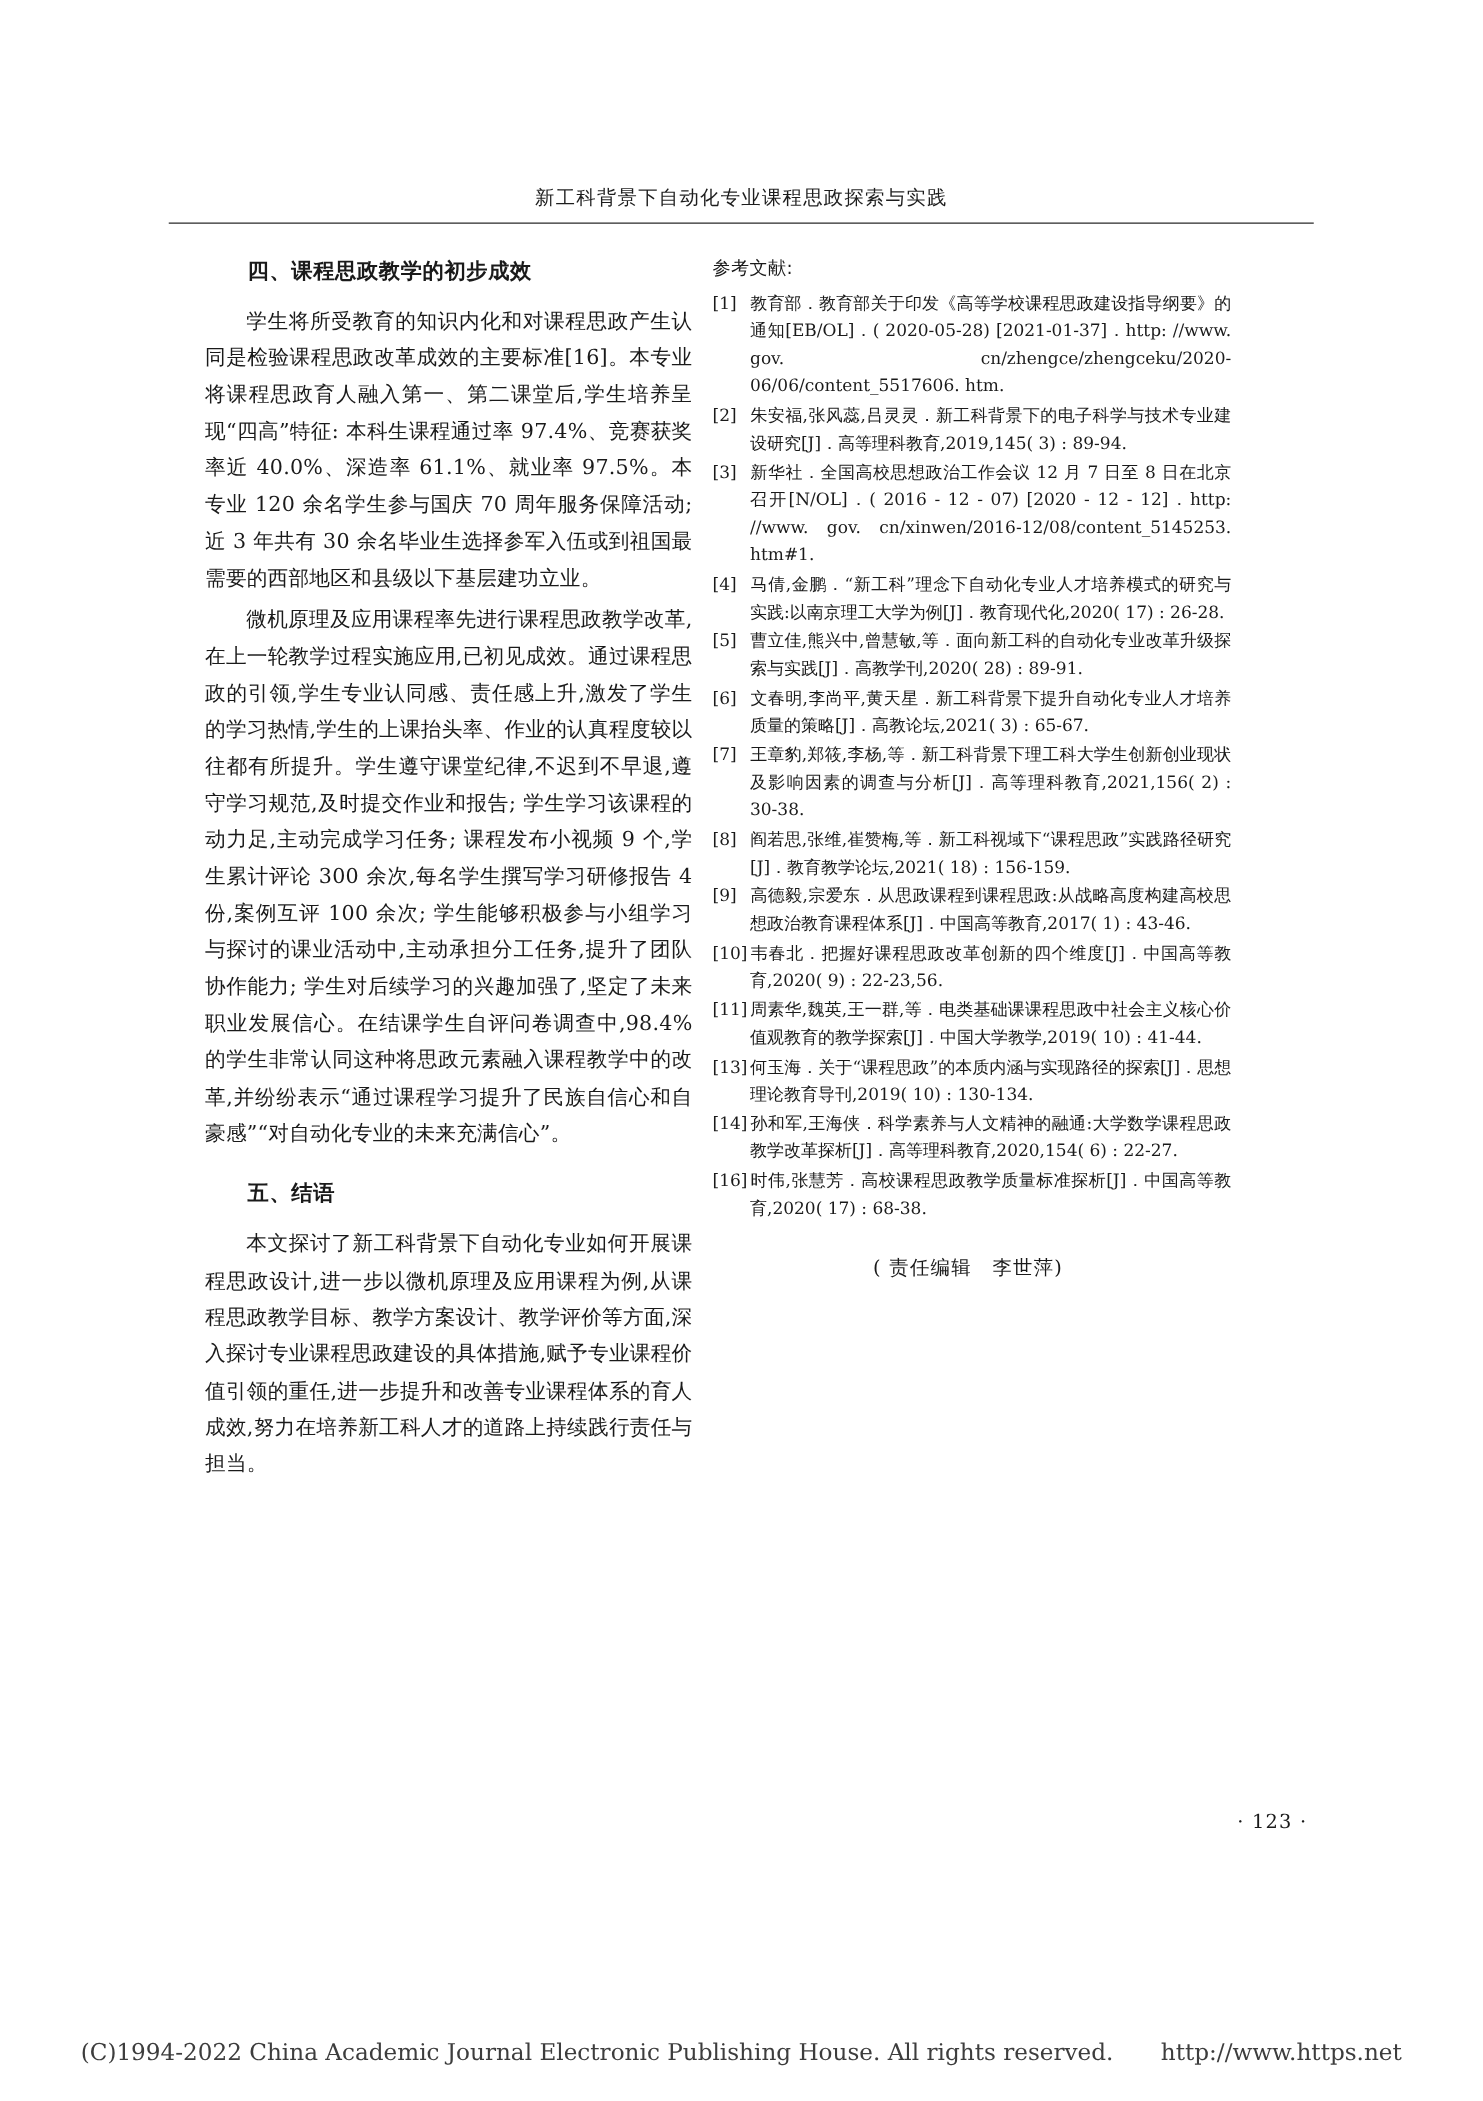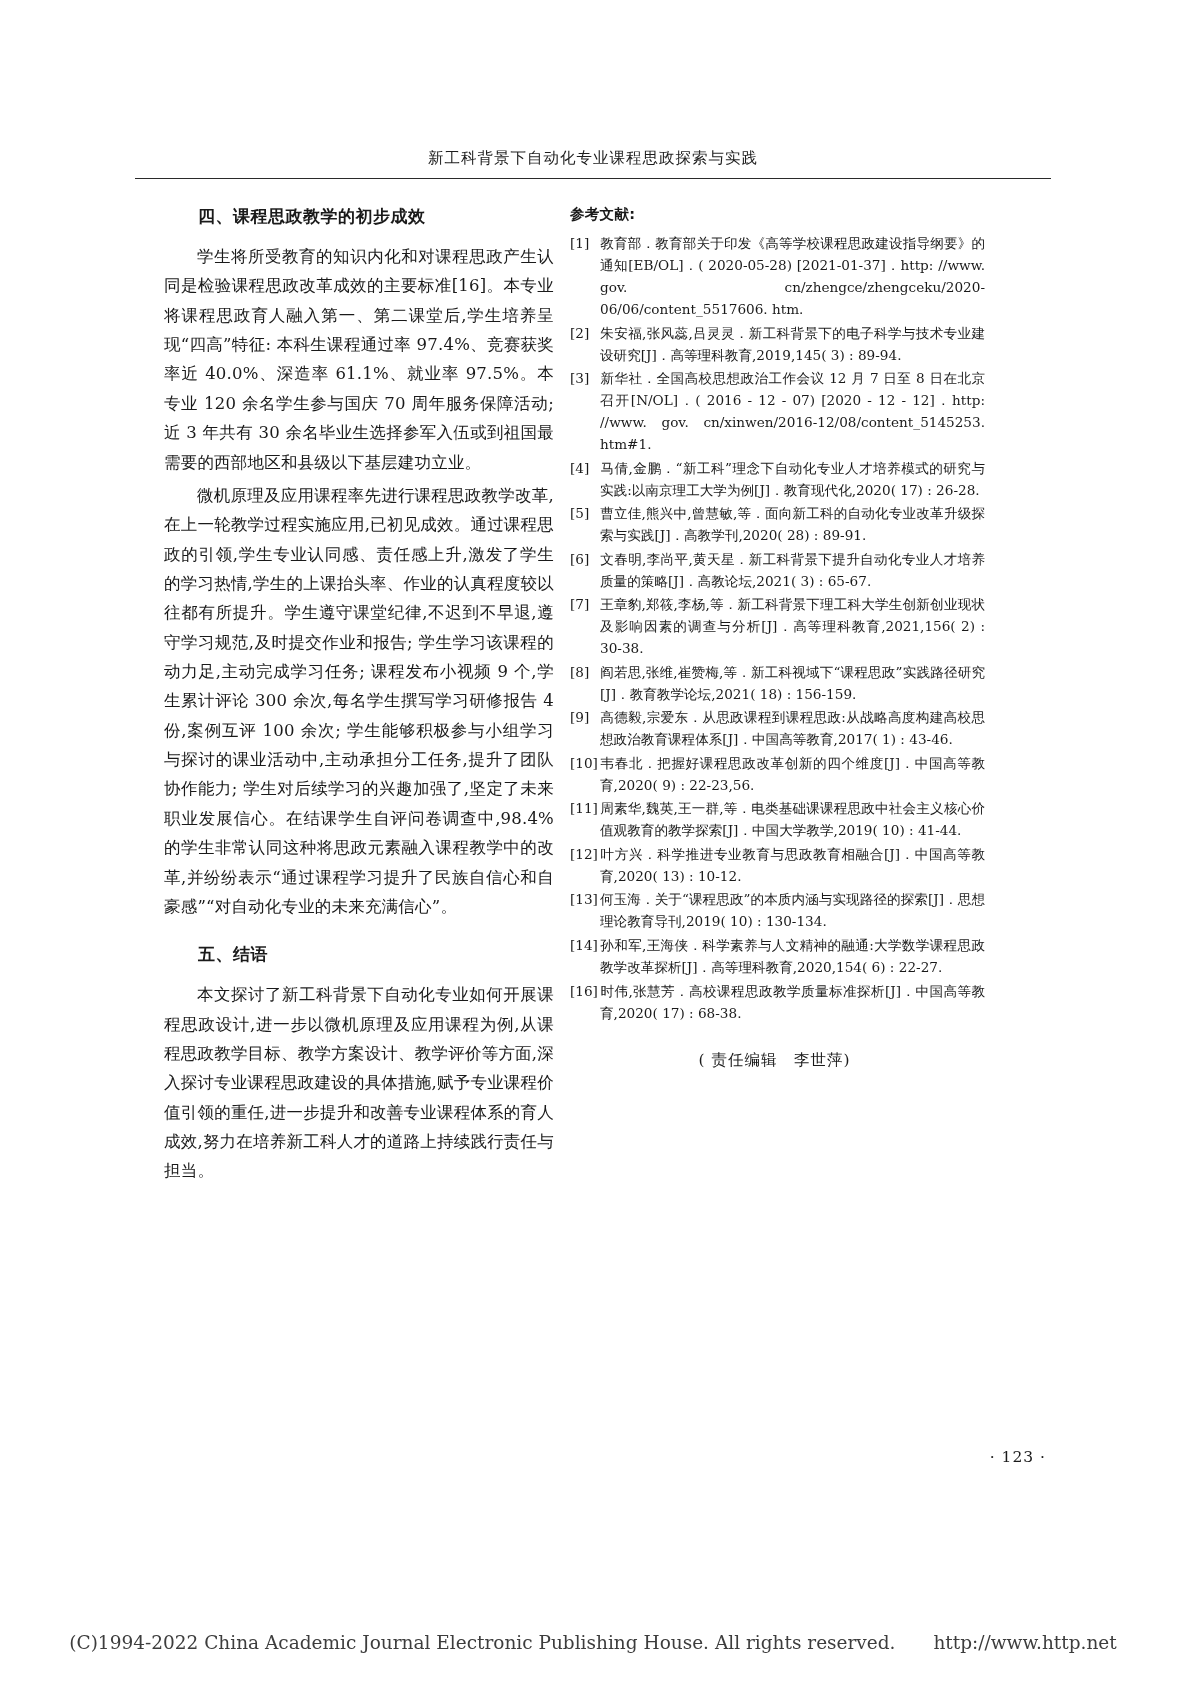--- a/index.html
+++ b/index.html
@@ -66,21 +66,21 @@
     margin: 0 0 4px 0;
     text-indent: 2em;
     text-align: justify;
     text-justify: inter-ideograph;
     letter-spacing: 0.2px;
   }
 
   
   h3.ref-title {
     font-size: 14.5px;
-    font-weight: bold;
+    font-weight: normal;
     margin: 0 0 8px 0;
     font-family: "DejaVu Sans", "Liberation Sans", sans-serif;
     letter-spacing: 0.3px;
   }
   ol.refs {
     list-style: none;
     margin: 0;
     padding: 0;
   }
   ol.refs li {
@@ -152,28 +152,27 @@
         <li><span class="num">[2]</span><span>朱安福,张风蕊,吕灵灵．新工科背景下的电子科学与技术专业建设研究[J]．高等理科教育,2019,145( 3) : 89-94.</span></li>
         <li><span class="num">[3]</span><span>新华社．全国高校思想政治工作会议 12 月 7 日至 8 日在北京召开[N/OL]．( 2016 - 12 - 07) [2020 - 12 - 12]．http: //www. gov. cn/xinwen/2016-12/08/content_5145253. htm#1.</span></li>
         <li><span class="num">[4]</span><span>马倩,金鹏．“新工科”理念下自动化专业人才培养模式的研究与实践:以南京理工大学为例[J]．教育现代化,2020( 17) : 26-28.</span></li>
         <li><span class="num">[5]</span><span>曹立佳,熊兴中,曾慧敏,等．面向新工科的自动化专业改革升级探索与实践[J]．高教学刊,2020( 28) : 89-91.</span></li>
         <li><span class="num">[6]</span><span>文春明,李尚平,黄天星．新工科背景下提升自动化专业人才培养质量的策略[J]．高教论坛,2021( 3) : 65-67.</span></li>
         <li><span class="num">[7]</span><span>王章豹,郑筱,李杨,等．新工科背景下理工科大学生创新创业现状及影响因素的调查与分析[J]．高等理科教育,2021,156( 2) : 30-38.</span></li>
         <li><span class="num">[8]</span><span>阎若思,张维,崔赞梅,等．新工科视域下“课程思政”实践路径研究[J]．教育教学论坛,2021( 18) : 156-159.</span></li>
         <li><span class="num">[9]</span><span>高德毅,宗爱东．从思政课程到课程思政:从战略高度构建高校思想政治教育课程体系[J]．中国高等教育,2017( 1) : 43-46.</span></li>
         <li><span class="num">[10]</span><span>韦春北．把握好课程思政改革创新的四个维度[J]．中国高等教育,2020( 9) : 22-23,56.</span></li>
         <li><span class="num">[11]</span><span>周素华,魏英,王一群,等．电类基础课课程思政中社会主义核心价值观教育的教学探索[J]．中国大学教学,2019( 10) : 41-44.</span></li>
-        <li><span class="num">[12]</span><span>叶方兴．科学推进专业教育与思政教育相融合[J]．中国高等教育,2020( 13) : 10-12.</span></li>
         <li><span class="num">[13]</span><span>何玉海．关于“课程思政”的本质内涵与实现路径的探索[J]．思想理论教育导刊,2019( 10) : 130-134.</span></li>
         <li><span class="num">[14]</span><span>孙和军,王海侠．科学素养与人文精神的融通:大学数学课程思政教学改革探析[J]．高等理科教育,2020,154( 6) : 22-27.</span></li>
         <li><span class="num">[16]</span><span>时伟,张慧芳．高校课程思政教学质量标准探析[J]．中国高等教育,2020( 17) : 68-38.</span></li>
       </ol>
     <div class="editor-line">( 责任编辑　李世萍)</div>
   </div>
 
   <div class="page-number">· 123 ·</div>
 
   <div class="footer">
     <span>(C)1994-2022 China Academic Journal Electronic Publishing House. All rights reserved.</span>
-    <span class="url">http://www.http.net</span>
+    <span class="url">http://www.https.net</span>
   </div>
 
 </div>
 
 </body></html>

